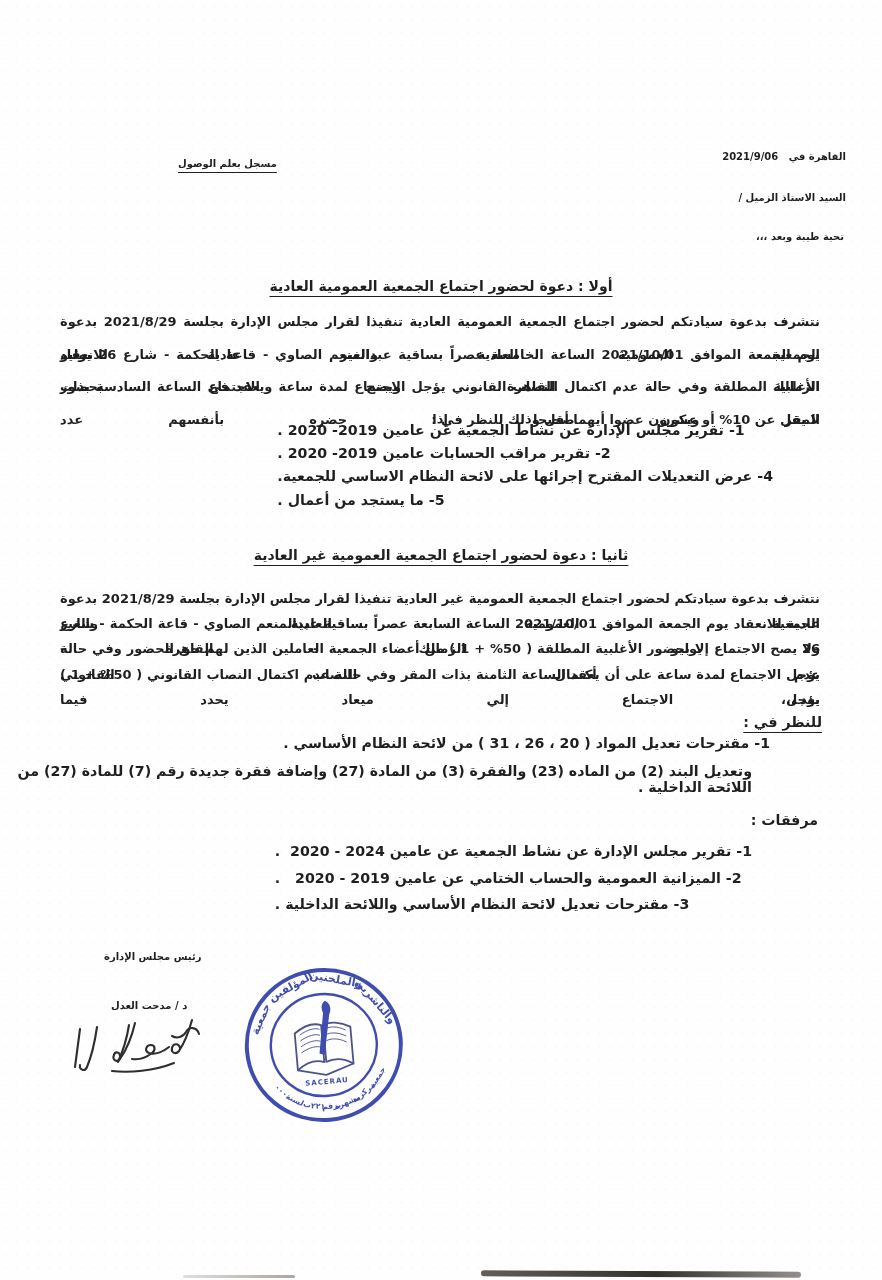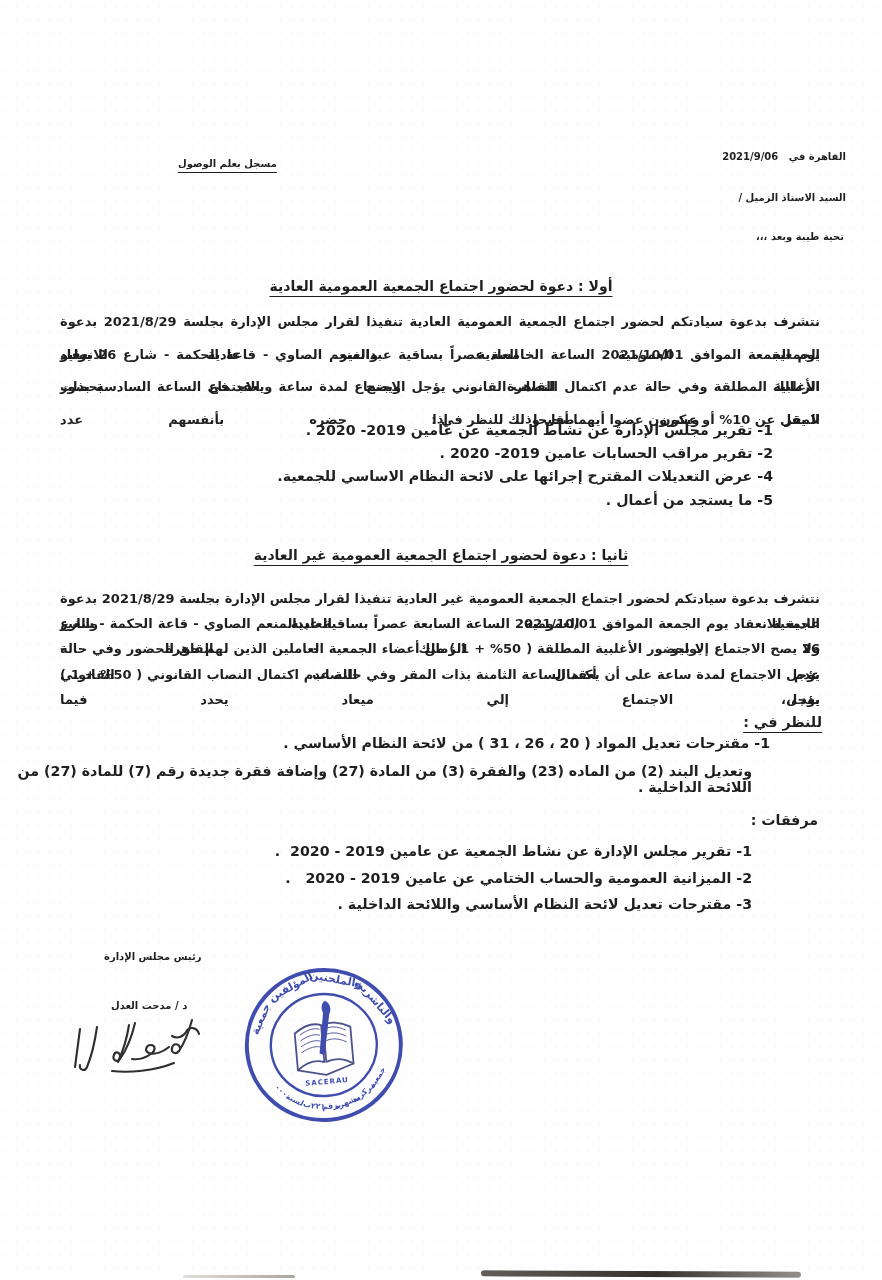--- a/index.html
+++ b/index.html
@@ -20,21 +20,21 @@
   .sz-b{font-size:13px;}
   .sz-l{font-size:14.2px;}
   .u{text-decoration:underline;text-underline-offset:5px;text-decoration-thickness:1.4px;}
   .center{left:0;right:0;text-align:center;}
   .pre{white-space:pre-wrap;}
   .para{left:60px;right:62px;}
   .para .jl{text-align:justify;text-align-last:justify;}
   .para .jl-end{text-align:right;}
   .p1 div{line-height:32.5px;height:32.5px;}
   .p2 div{line-height:25.2px;height:25.2px;}
-  .vlist div{text-align:right;margin-left:27px;}
+  .vlist div{text-align:left;margin-left:27px;}
   .list1 div{line-height:23.2px;}
   .attach div{line-height:26.5px;white-space:pre-wrap;}
   .streak-l{left:183px;top:1275px;width:112px;height:3px;border-radius:2px;
     background:linear-gradient(to left, rgba(90,78,66,0.5), rgba(90,78,66,0.18));}
   .streak-r{left:481px;top:1271px;width:320px;height:5.5px;border-radius:3px;
     background:linear-gradient(to left, rgba(60,52,44,0.55), rgba(30,26,22,0.9) 45%, rgba(45,40,34,0.75));
     transform:rotate(0.25deg);}
   svg text{font-family:"DejaVu Sans", sans-serif;font-weight:700;}
 </style>
 </head>
@@ -72,21 +72,21 @@
     <div class="jl">يؤجل الاجتماع لمدة ساعة على أن يعقد الساعة الثامنة بذات المقر وفي حالة عدم اكتمال النصاب القانوني ( 50% + 1 ) يؤجل الاجتماع إلي ميعاد يحدد فيما</div>
     <div class="jl-end">بعد ،،،</div>
   </div>
 
   <div class="abs sz-l u" style="right:60px;top:714px;">للنظر في :</div>
   <div class="abs sz-l" style="right:112px;top:735px;margin-left:20px;">1- مقترحات تعديل المواد ( 20 ، 26 ، 31 ) من لائحة النظام الأساسي .</div>
   <div class="abs sz-l" style="right:130px;top:763px;">وتعديل البند (2) من الماده (23) والفقرة (3) من المادة (27) وإضافة فقرة جديدة رقم (7) للمادة (27) من اللائحة الداخلية .</div>
 
   <div class="abs sz-l" style="right:64px;top:812px;">مرفقات :</div>
   <div class="abs vlist attach sz-l" style="right:130px;top:838px;">
-    <div>1- تقرير مجلس الإدارة عن نشاط الجمعية عن عامين 2019 - 2020  .</div>
+    <div>1- تقرير مجلس الإدارة عن نشاط الجمعية عن عامين 2024 - 2020  .</div>
     <div>2- الميزانية العمومية والحساب الختامي عن عامين 2019 - 2020   .</div>
     <div>3- مقترحات تعديل لائحة النظام الأساسي واللائحة الداخلية .</div>
   </div>
 
   <div class="abs sz-h" style="left:104px;top:951px;">رئيس مجلس الإدارة</div>
   <div class="abs sz-h" style="left:111px;top:1000px;">د / مدحت العدل</div>
 
   <svg class="abs" style="left:56px;top:1011px;" width="152" height="70" viewBox="0 0 152 70">
     <g fill="none" stroke-width="2.1" stroke-linecap="round" stroke-linejoin="round" stroke="#2e2e2e">
       <path d="M143,23 c-2,-7 -10,-8 -13,-2 c-3,5 -9,7 -14,4"></path>

